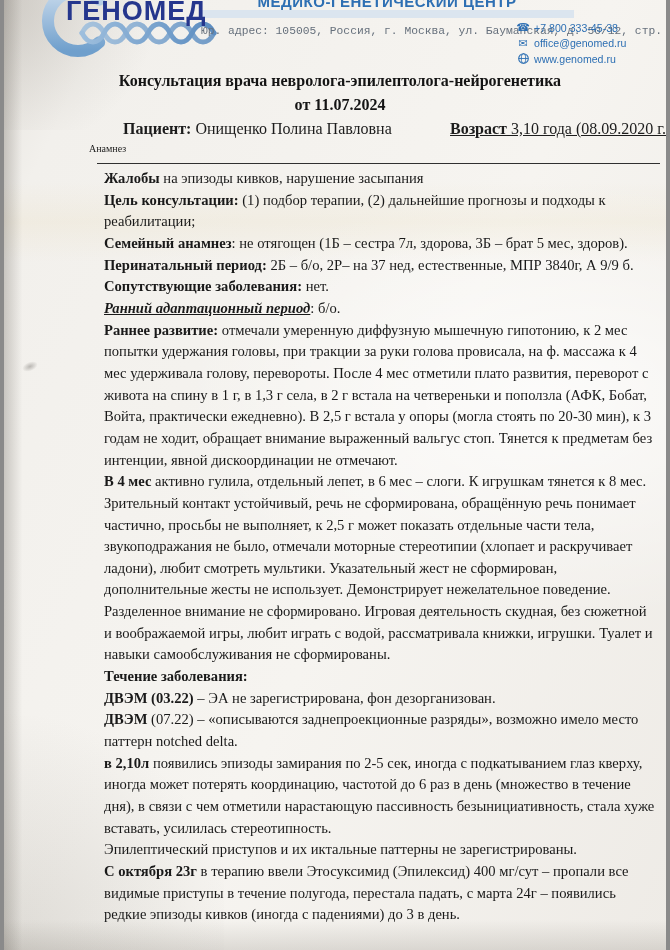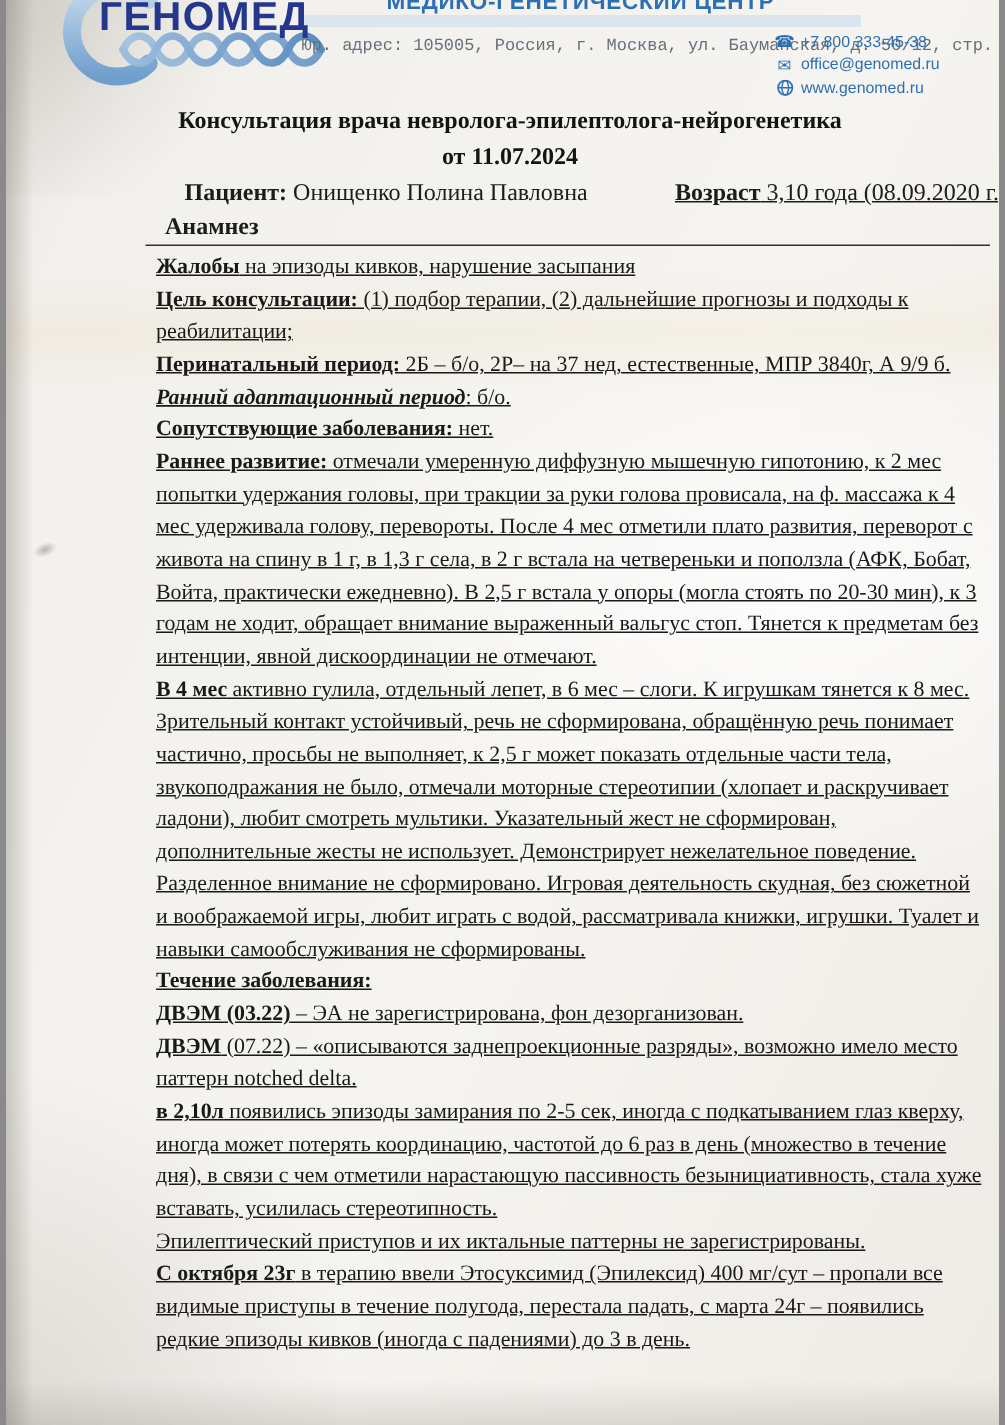--- a/index.html
+++ b/index.html
@@ -47,27 +47,27 @@
 
   .doc-title { position:absolute; top:69px; left:35px; right:25px; z-index:2; text-align:center;
                font-weight:bold; font-size:16px; line-height:23.5px; color:#141414; }
 
   .patient-row { position:absolute; top:120px; left:103px; width:557px; z-index:2;
                  font-size:16px; height:20px;margin-left:16px; }
   .patient-left  { position:absolute; left:0; top:0; white-space:nowrap; }
   .patient-right { position:absolute; left:327px; top:0; white-space:nowrap;text-decoration:underline; }
   .blabel { font-weight:bold; }
 
-  .anamnez { position:absolute; top:143px; left:106px; z-index:2; font-weight:bold; font-size:16px; }
+  .anamnez { position:absolute; top:143px; left:85px; z-index:2; font-weight:normal; font-size:10px; }
   .rule { position:absolute; top:163px; left:93px; width:563px; height:0; z-index:2;
           border-top:1.6px solid #303030; }
 
   .doc-body { position:absolute; top:168px; left:100px; width:551px; z-index:2;
               font-size:14.6px; line-height:21.65px; color:#191919; }
-  .para { margin:0;text-decoration:underline; }
+  .para { margin:0; }
   .lead { font-weight:bold; }
   .lead.iu { font-style:italic; text-decoration:underline; }
 </style>
 </head>
 <body>
 
 <div class="page">
 
   <div class="overlay shade-topleft"></div>
   <div class="overlay tint-band"></div>
@@ -135,23 +135,24 @@
       <span class="blabel">Возраст</span><span> 3,10 года (08.09.2020 г.р.)</span>
     </div>
   </div>
 
   <div class="anamnez">Анамнез</div>
   <div class="rule"></div>
 
   <div class="doc-body">
       <p class="para"><strong class="lead">Жалобы</strong> на эпизоды кивков, нарушение засыпания</p>
       <p class="para"><strong class="lead">Цель консультации:</strong> (1) подбор терапии, (2) дальнейшие прогнозы и подходы к реабилитации;</p>
+      <p class="para"><strong class="lead">Семейный анамнез</strong>: не отягощен (1Б – сестра 7л, здорова, 3Б – брат 5 мес, здоров).</p>
       <p class="para"><strong class="lead">Перинатальный период:</strong> 2Б – б/о, 2Р– на 37 нед, естественные, МПР 3840г, А 9/9 б.</p>
+      <p class="para"><strong class="lead">Сопутствующие заболевания:</strong> нет.</p>
       <p class="para"><strong class="lead iu">Ранний адаптационный период</strong>: б/о.</p>
-      <p class="para"><strong class="lead">Сопутствующие заболевания:</strong> нет.</p>
       <p class="para"><strong class="lead">Раннее развитие:</strong> отмечали умеренную диффузную мышечную гипотонию, к 2 мес попытки удержания головы, при тракции за руки голова провисала, на ф. массажа к 4 мес удерживала голову, перевороты. После 4 мес отметили плато развития, переворот с живота на спину в 1 г, в 1,3 г села, в 2 г встала на четвереньки и поползла (АФК, Бобат, Войта, практически ежедневно). В 2,5 г встала у опоры (могла стоять по 20-30 мин), к 3 годам не ходит, обращает внимание выраженный вальгус стоп. Тянется к предметам без интенции, явной дискоординации не отмечают.</p>
       <p class="para"><strong class="lead">В 4 мес</strong> активно гулила, отдельный лепет, в 6 мес – слоги. К игрушкам тянется к 8 мес. Зрительный контакт устойчивый, речь не сформирована, обращённую речь понимает частично, просьбы не выполняет, к 2,5 г может показать отдельные части тела, звукоподражания не было, отмечали моторные стереотипии (хлопает и раскручивает ладони), любит смотреть мультики. Указательный жест не сформирован, дополнительные жесты не использует. Демонстрирует нежелательное поведение. Разделенное внимание не сформировано. Игровая деятельность скудная, без сюжетной и воображаемой игры, любит играть с водой, рассматривала книжки, игрушки. Туалет и навыки самообслуживания не сформированы.</p>
       <p class="para"><strong class="lead">Течение заболевания:</strong></p>
       <p class="para"><strong class="lead">ДВЭМ (03.22)</strong> – ЭА не зарегистрирована, фон дезорганизован.</p>
       <p class="para"><strong class="lead">ДВЭМ</strong> (07.22) – «описываются заднепроекционные разряды», возможно имело место паттерн notched delta.</p>
       <p class="para"><strong class="lead">в 2,10л</strong> появились эпизоды замирания по 2-5 сек, иногда с подкатыванием глаз кверху, иногда может потерять координацию, частотой до 6 раз в день (множество в течение дня), в связи с чем отметили нарастающую пассивность безынициативность, стала хуже вставать, усилилась стереотипность.</p>
       <p class="para">Эпилептический приступов и их иктальные паттерны не зарегистрированы.</p>
       <p class="para"><strong class="lead">С октября 23г</strong> в терапию ввели Этосуксимид (Эпилексид) 400 мг/сут – пропали все видимые приступы в течение полугода, перестала падать, с марта 24г – появились редкие эпизоды кивков (иногда с падениями) до 3 в день.</p>
     </div>
 

